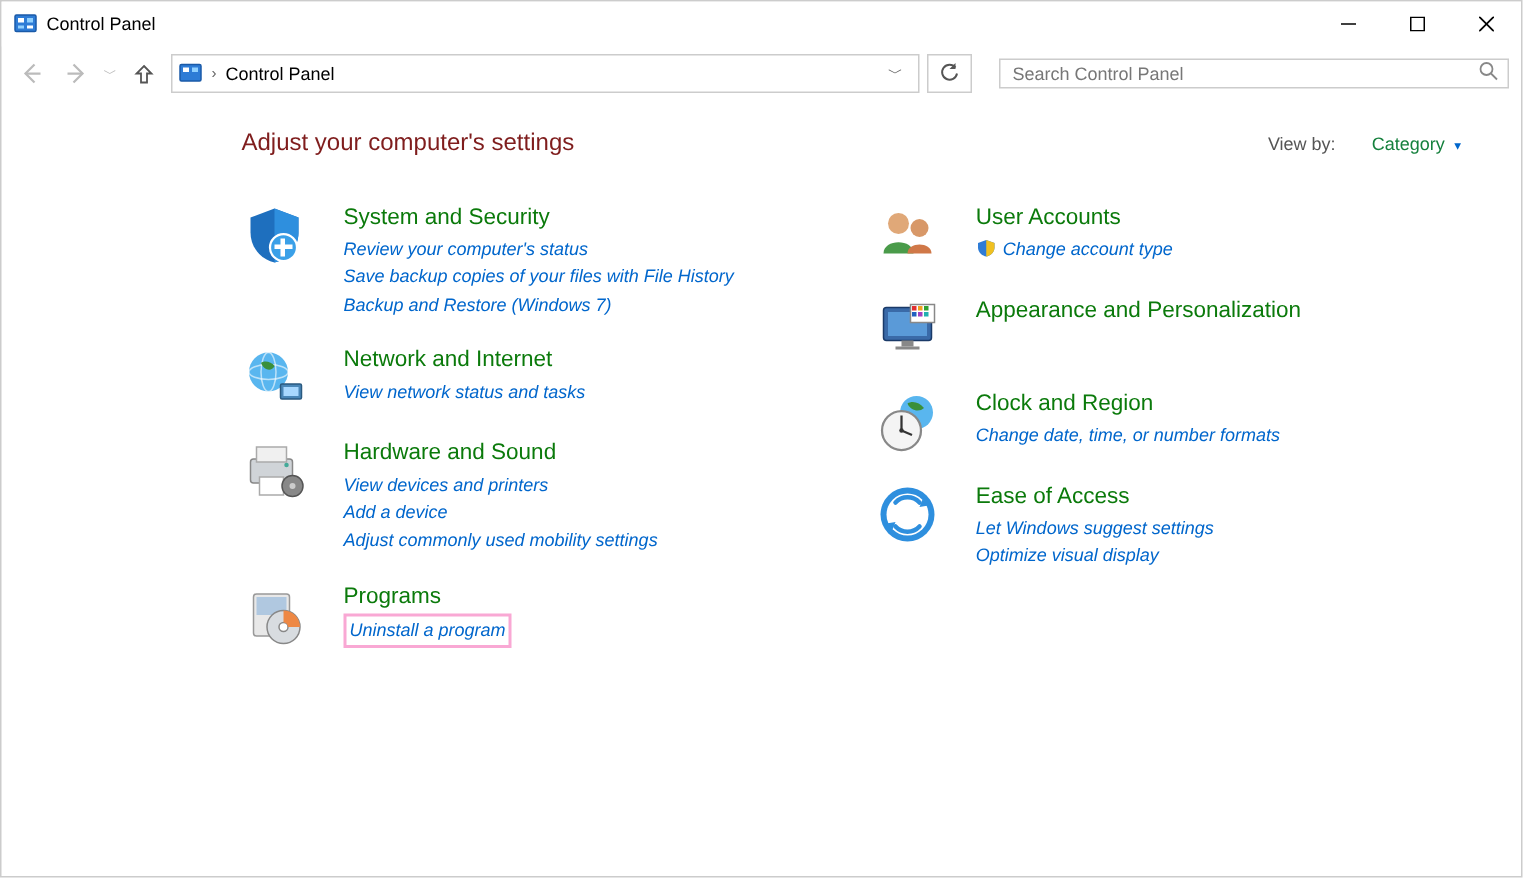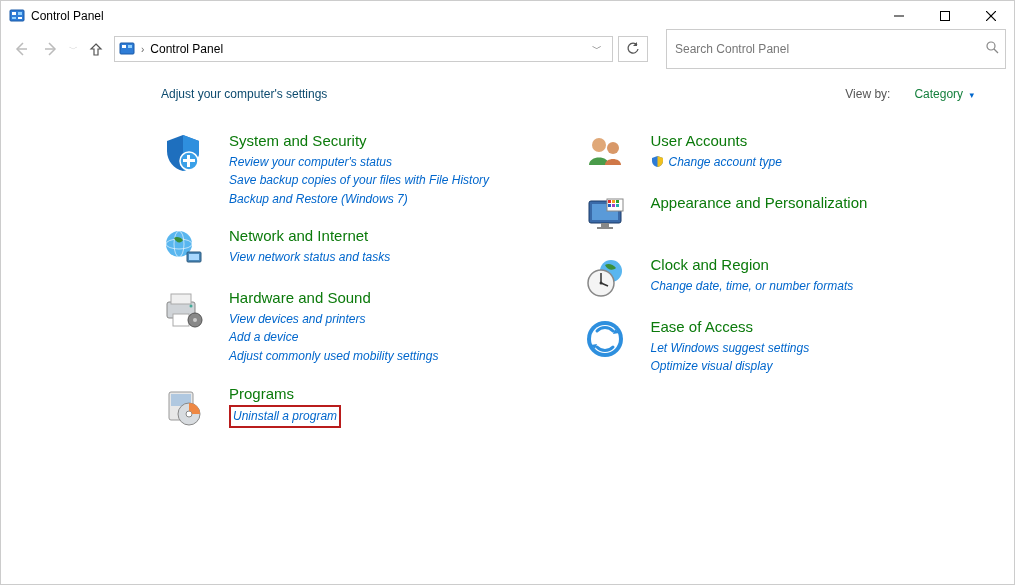--- a/index.html
+++ b/index.html
@@ -75,21 +75,21 @@
   .addressbar .drop { color: #666; font-size: 10px; padding: 0 6px;}
   .refresh {
     width: 30px; height: 26px;
     border: 1px solid #ccc;
     margin-left: -1px;
     display: flex; align-items: center; justify-content: center;
     color: #555;
   }
   .searchbox {
     flex: 1;
-    height: 40px;
+    height: 20px;
     border: 1px solid #ccc;
     display: flex;
     align-items: center;
     padding: 0 6px;
     margin-left: 12px;
     max-width: 340px;
   }
   .searchbox input {
     flex: 1;
     border: none;
@@ -104,22 +104,22 @@
   
   .content {
     padding: 20px 40px 20px 160px;
   }
   .header-row {
     display: flex;
     align-items: center;
     margin-bottom: 30px;
   }
   .heading {
-    font-size: 12px;
-    color: #0c4a6e;
+    font-size: 16px;
+    color: #7f1d1d;
   }
   .header-row .spacer { flex: 1; }
   .viewby-label { color: #555; font-size: 12px; margin-right: 24px;}
   .viewby-value { color: #15803d; font-size: 12px; }
   .viewby-chev { color: #0066cc; font-size: 9px; margin-left: 3px;}
 
   .columns {
     display: flex;
     gap: 30px;
   }
@@ -149,21 +149,21 @@
     display: block;
     font-style: italic;
   }
   .cat-link.with-icon {
     display: flex; align-items: center; gap: 4px;
   }
   .inline-icon {
     width: 14px; height: 14px; display: inline-flex; align-items:center; justify-content:center;
   }
   .highlighted {
-    border: 2px solid #b91c1c;
+    border: 2px solid #f9a8d4;
     display: inline-block;
     padding: 0 2px;
   }
 </style>
 </head>
 <body>
 
 <div class="titlebar">
   <span class="app-icon">
     <svg width="16" height="16" viewBox="0 0 16 16">

